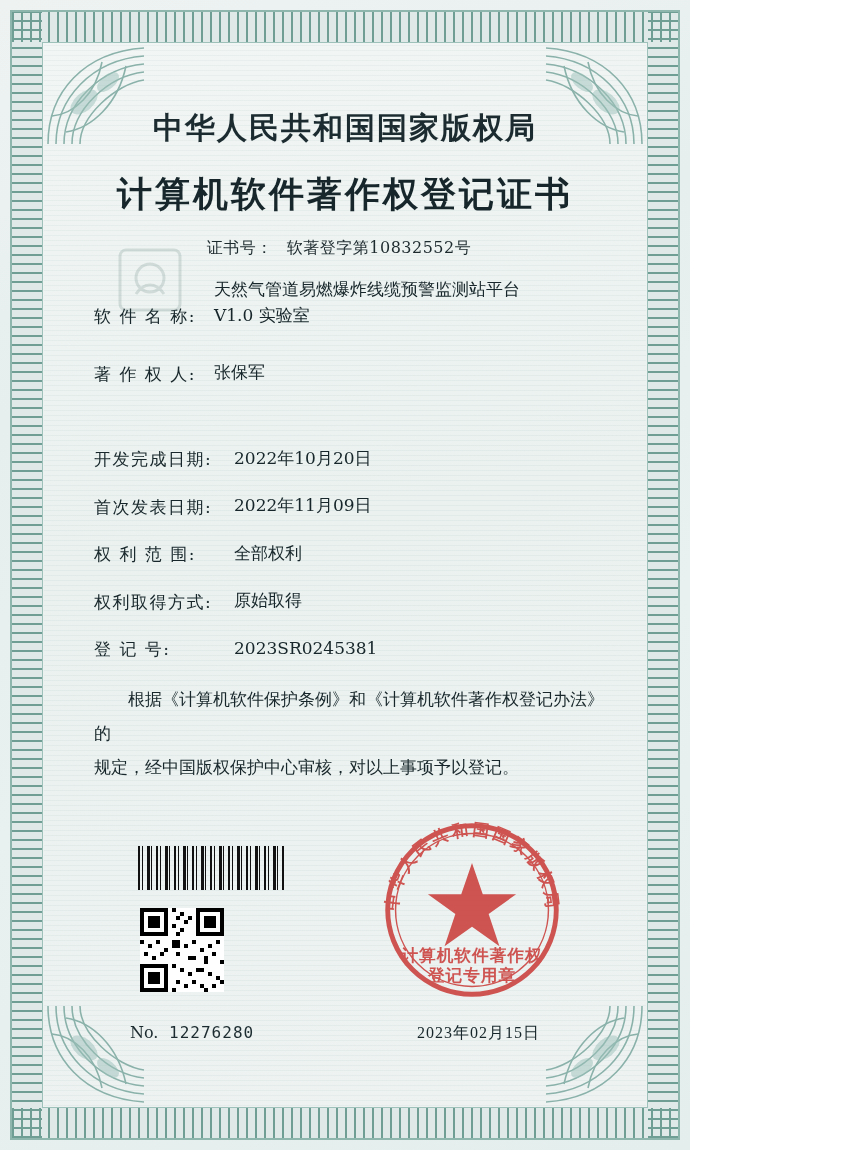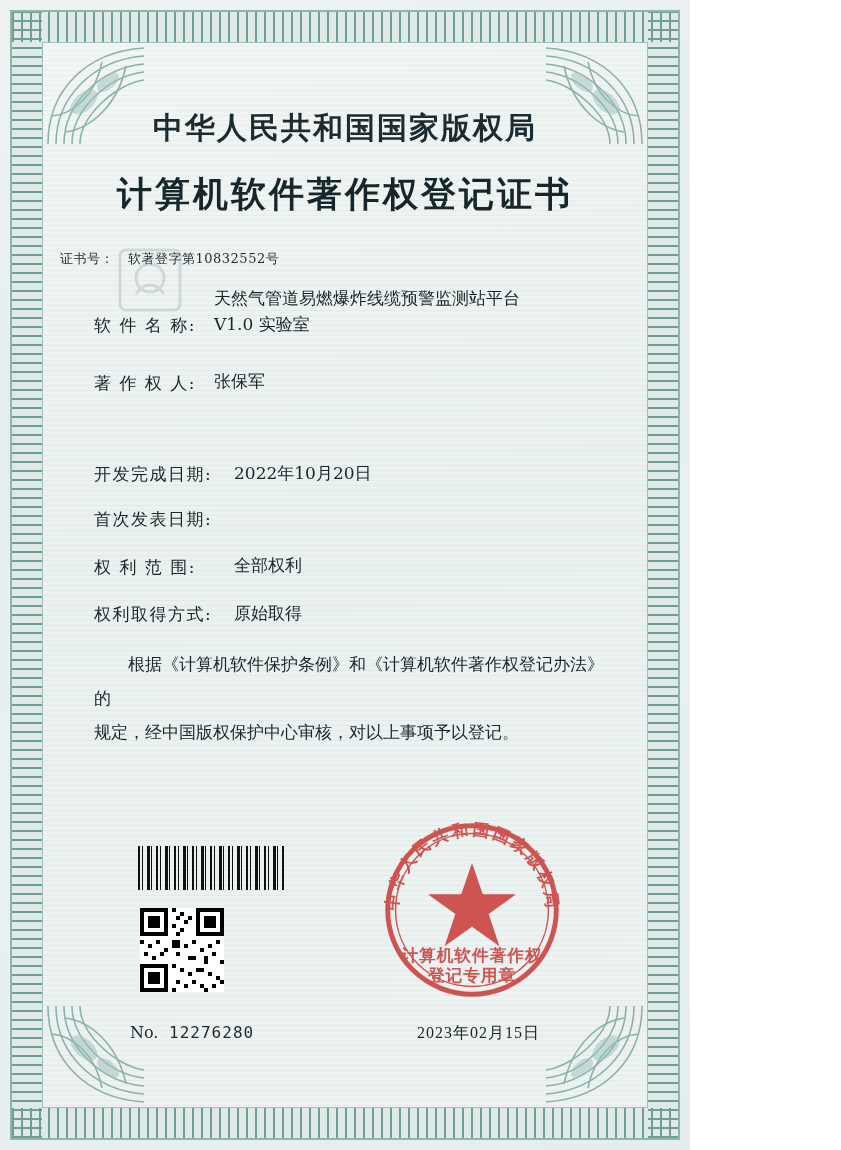--- a/index.html
+++ b/index.html
@@ -110,24 +110,24 @@
   .title-sub {
     text-align: center;
     font-size: 35px;
     letter-spacing: 3px;
     color: #16262b;
     font-weight: bold;
     margin-top: 22px;
     font-family: "DejaVu Serif", serif;
   }
   .cert-no {
-    text-align: left;
-    margin-top: 32px;
+    text-align: center;
+    margin-top: 20px;
     padding-right: 12px;
-    font-size: 13px;
+    font-size: 16px;
     color: #1d2a2e;
     letter-spacing: .5px;
     font-family: "DejaVu Serif", serif;
   }
   .cert-no .label { margin-right: 14px; }
 
   .watermark-logo {
     position: absolute;
     left: 58px;
     top: 188px;
@@ -160,21 +160,21 @@
   .field-value {
     flex: 1;
     font-family: "DejaVu Serif", serif;
     line-height: 1.5;
   }
   .field-value .line2 { display: block; }
 
   .spacer-lg { height: 46px; }
   .spacer-md { height: 26px; }
 
-  .fields.meta { margin-top: 14px; }
+  .fields.meta { margin-top: 8px; }
   .fields.meta .field-row { margin-bottom: 22px; }
   .fields.meta .field-label { width: 140px; flex: 0 0 140px; }
 
   .paragraph {
     margin-top: 16px;
     padding: 0 26px 0 34px;
     font-size: 17px;
     line-height: 2.0;
     color: #17262a;
     text-align: justify;
@@ -341,28 +341,33 @@
 
     <div class="spacer-lg"></div>
 
     <div class="fields meta">
       <div class="field-row">
         <div class="field-label colon-pad">开发完成日期:</div>
         <div class="field-value">2022年10月20日</div>
       </div>
       <div class="field-row">
         <div class="field-label colon-pad">首次发表日期:</div>
+        <div class="field-value">2022年11月09日</div>
       </div>
       <div class="field-row">
         <div class="field-label colon-pad">权 利 范 围:</div>
         <div class="field-value">全部权利</div>
       </div>
       <div class="field-row">
         <div class="field-label colon-pad">权利取得方式:</div>
         <div class="field-value">原始取得</div>
+      </div>
+      <div class="field-row">
+        <div class="field-label colon-pad">登  记  号:</div>
+        <div class="field-value">2023SR0245381</div>
       </div>
     </div>
 
     <div class="paragraph">
       <span class="indent"></span><span>根据《计算机软件保护条例》和《计算机软件著作权登记办法》的</span><br>
       <span>规定，经中国版权保护中心审核，对以上事项予以登记。</span>
     </div>
 
     <div class="bottom">
 

